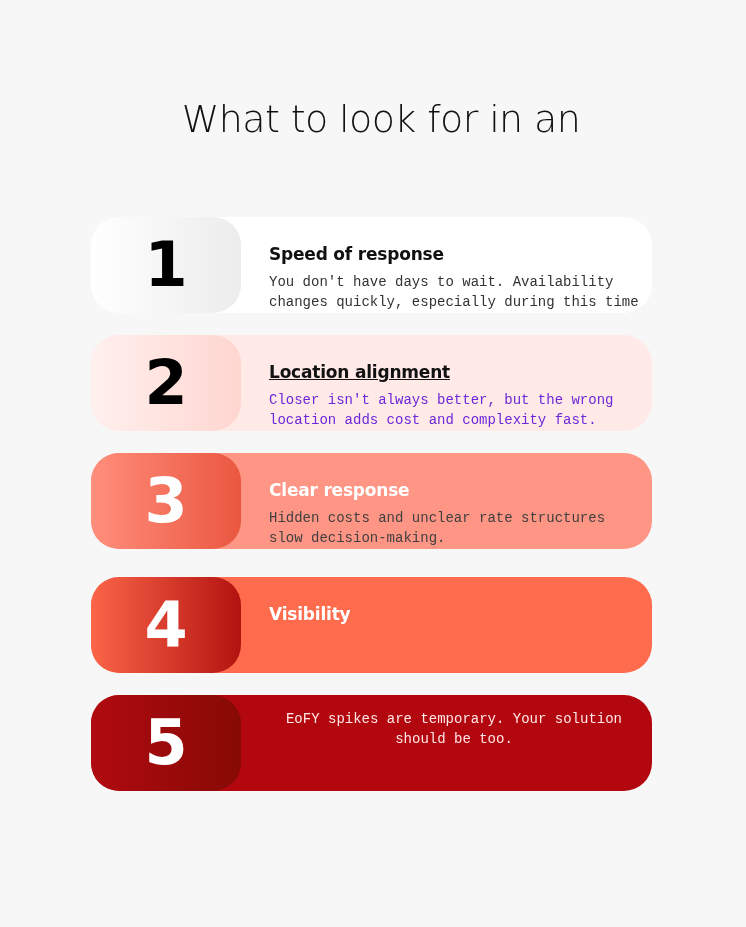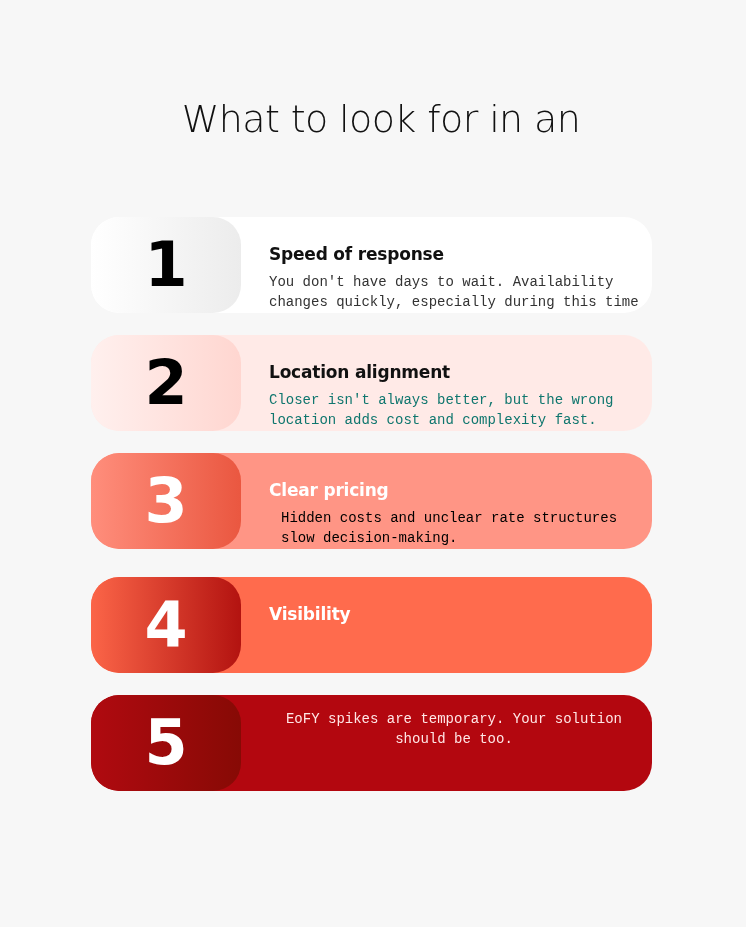--- a/index.html
+++ b/index.html
@@ -72,27 +72,27 @@
       line-height: 20px;
       margin: 0;
     }
     .c1 { top: 217px; background: #ffffff; }
     .c1 .num-block { background: linear-gradient(90deg, #ffffff 0%, #ececec 100%); color: #000000; }
     .c1 .card-title { color: #111111; }
     .c1 .card-desc { color: #333333; }
 
     .c2 { top: 335px; background: #ffeae7; }
     .c2 .num-block { background: linear-gradient(90deg, #fff0ee 0%, #ffd6d0 100%); color: #000000; }
-    .c2 .card-title { color: #111111; }
-    .c2 .card-desc { color: #0f766e; }
+    .c2 .card-title { color: #111111; text-decoration: underline; }
+    .c2 .card-desc { color: #6d28d9; }
 
     .c3 { top: 453px; background: #ff9585; }
     .c3 .num-block { background: linear-gradient(90deg, #ff8e7c 0%, #ea5740 100%); color: #ffffff; }
     .c3 .card-title { color: #ffffff; }
-    .c3 .card-desc { color: #000000; margin-left: 12px; }
+    .c3 .card-desc { color: #404040; }
 
     .c4 { top: 577px; background: #ff6b4d; }
     .c4 .num-block { background: linear-gradient(90deg, #fb6548 0%, #b31310 100%); color: #ffffff; }
     .c4 .card-title { color: #ffffff; }
     .c4 .card-desc { color: #ffe8e2; }
 
     .c5 { top: 695px; background: #b3070f; }
     .c5 .num-block { background: linear-gradient(90deg, #b00a10 0%, #870a05 100%); color: #ffffff; }
     .c5 .card-title { color: #ffffff; }
     .c5 .card-desc { color: #ffe6e6; text-align: center; }
@@ -122,21 +122,21 @@
     <p class="card-title">Location alignment</p>
     <p class="card-desc">Closer isn't always better, but the wrong location adds cost and complexity fast.</p>
   </div>
 </div>
 
 <div class="card c3">
   <div class="num-block">
     <span>3</span>
   </div>
   <div class="card-text">
-    <p class="card-title">Clear pricing</p>
+    <p class="card-title">Clear response</p>
     <p class="card-desc">Hidden costs and unclear rate structures slow decision-making.</p>
   </div>
 </div>
 
 <div class="card c4">
   <div class="num-block">
     <span>4</span>
   </div>
   <div class="card-text">
     <p class="card-title">Visibility</p>

